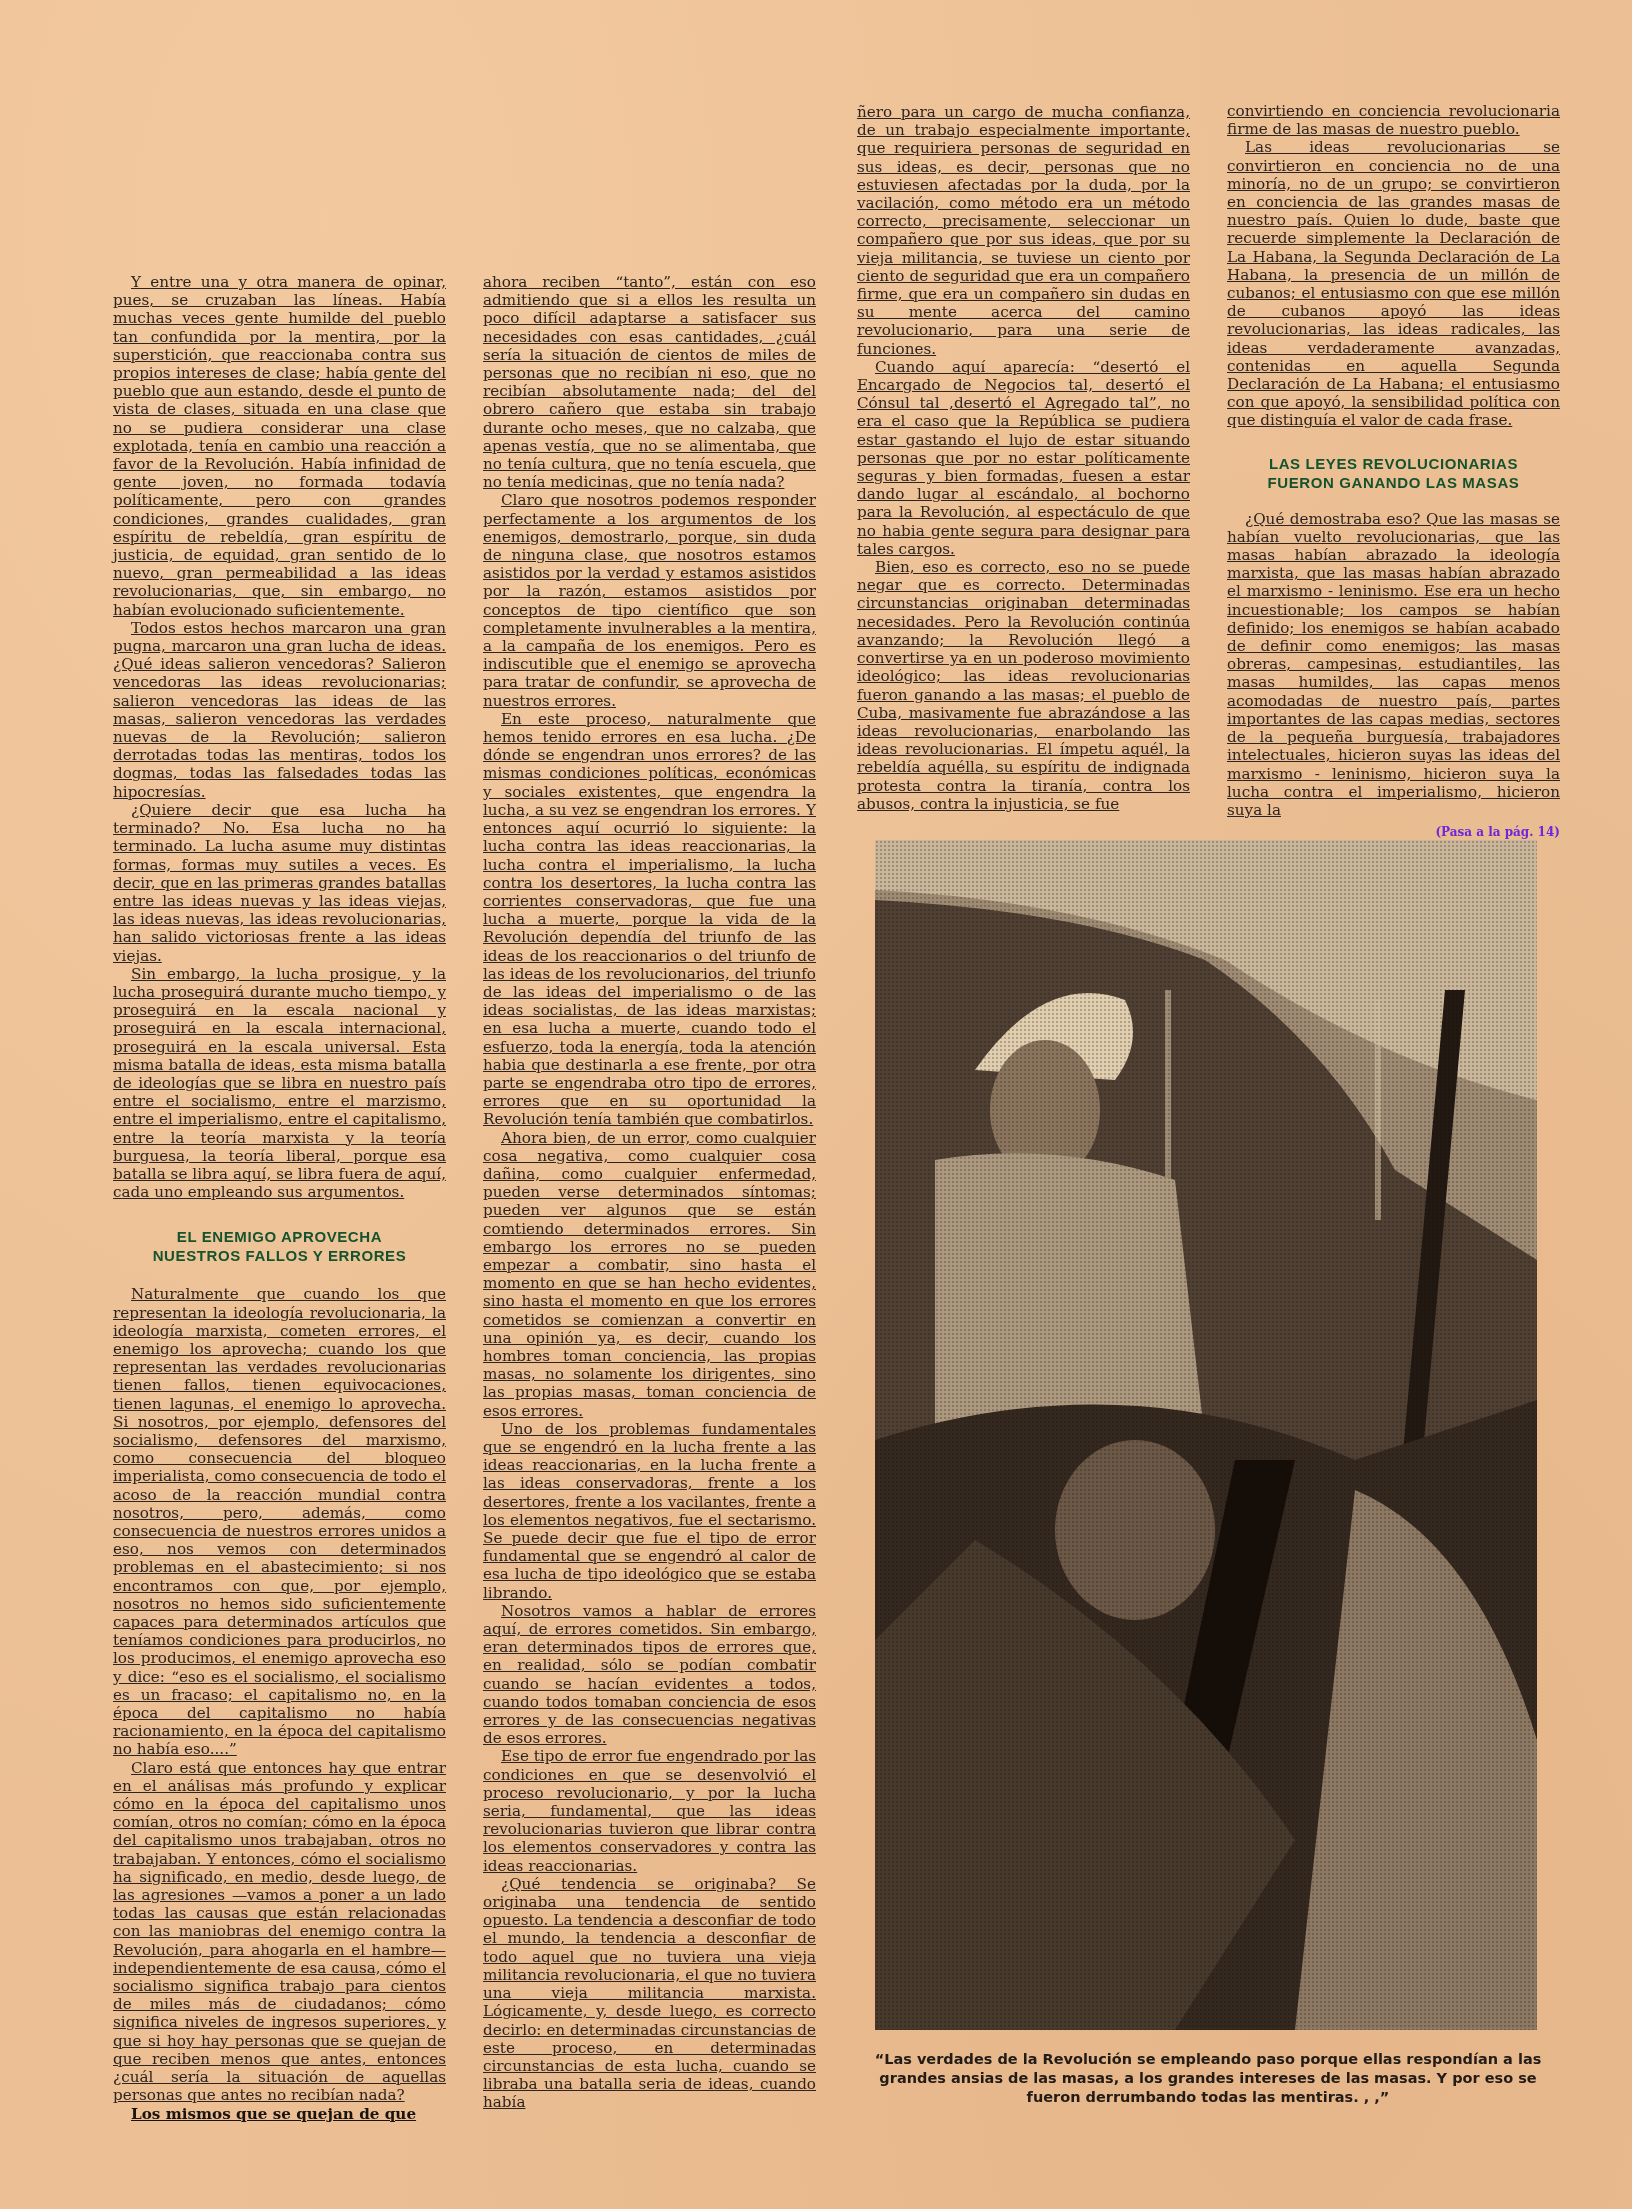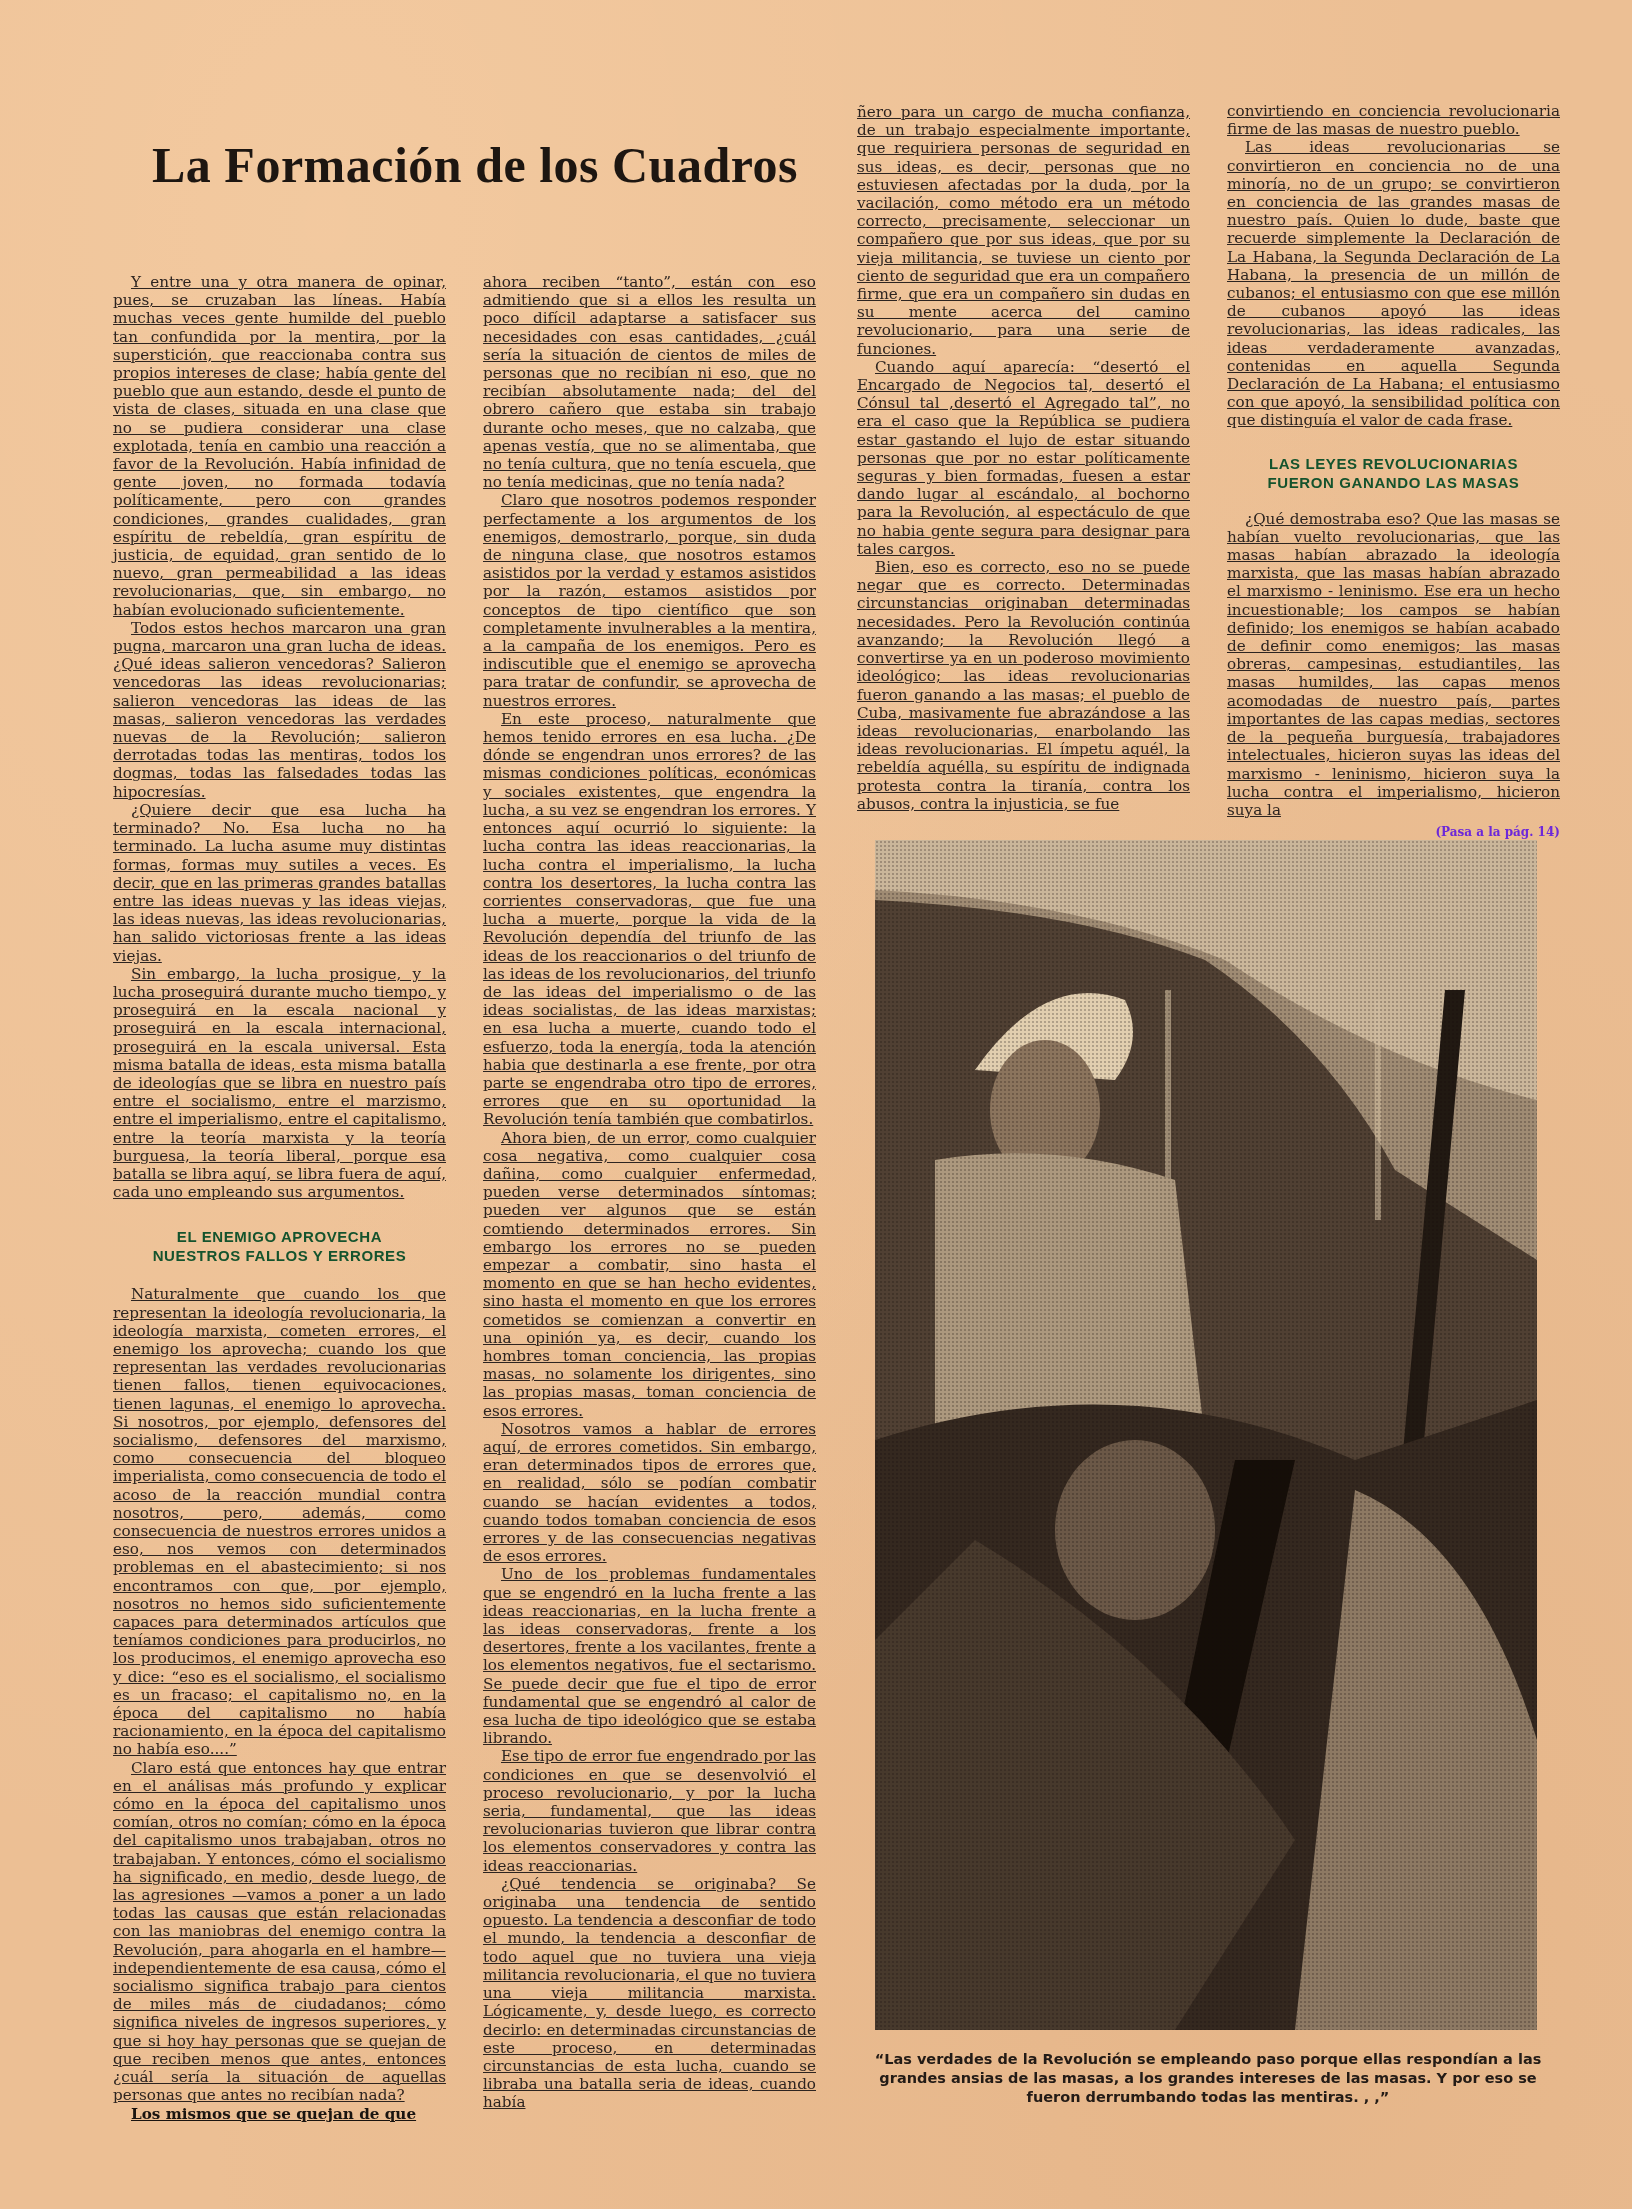--- a/index.html
+++ b/index.html
@@ -48,21 +48,21 @@
   .caption {
     position: absolute; left: 858px; top: 2050px; width: 700px;
     text-align: center; font-family: "DejaVu Sans", sans-serif;
     font-size: 14.5px; line-height: 19px; font-weight: bold; color: #231b16;
   }
 </style>
 </head>
 <body>
 
 <h1 class="title">
-  <span>La Formación de los Cuadros</span><br>
+  <br>
 </h1>
 
 <div class="col c1">
   <p>Y entre una y otra manera de opinar, pues, se cruzaban las líneas. Había muchas veces gente humilde del pueblo tan confundida por la mentira, por la superstición, que reaccionaba contra sus propios intereses de clase; había gente del pueblo que aun estando, desde el punto de vista de clases, situada en una clase que no se pudiera considerar una clase explotada, tenía en cambio una reacción a favor de la Revolución. Había infinidad de gente joven, no formada todavía políticamente, pero con grandes condiciones, grandes cualidades, gran espíritu de rebeldía, gran espíritu de justicia, de equidad, gran sentido de lo nuevo, gran permeabilidad a las ideas revolucionarias, que, sin embargo, no habían evolucionado suficientemente.</p>
   <p>Todos estos hechos marcaron una gran pugna, marcaron una gran lucha de ideas. ¿Qué ideas salieron vencedoras? Salieron vencedoras las ideas revolucionarias; salieron vencedoras las ideas de las masas, salieron vencedoras las verdades nuevas de la Revolución; salieron derrotadas todas las mentiras, todos los dogmas, todas las falsedades todas las hipocresías.</p>
   <p>¿Quiere decir que esa lucha ha terminado? No. Esa lucha no ha terminado. La lucha asume muy distintas formas, formas muy sutiles a veces. Es decir, que en las primeras grandes batallas entre las ideas nuevas y las ideas viejas, las ideas nuevas, las ideas revolucionarias, han salido victoriosas frente a las ideas viejas.</p>
   <p>Sin embargo, la lucha prosigue, y la lucha proseguirá durante mucho tiempo, y proseguirá en la escala nacional y proseguirá en la escala internacional, proseguirá en la escala universal. Esta misma batalla de ideas, esta misma batalla de ideologías que se libra en nuestro país entre el socialismo, entre el marzismo, entre el imperialismo, entre el capitalismo, entre la teoría marxista y la teoría burguesa, la teoría liberal, porque esa batalla se libra aquí, se libra fuera de aquí, cada uno empleando sus argumentos.</p>
   <div class="subhead">
     <span>EL ENEMIGO APROVECHA</span><br>
     <span>NUESTROS FALLOS Y ERRORES</span>
@@ -70,22 +70,22 @@
   <p>Naturalmente que cuando los que representan la ideología revolucionaria, la ideología marxista, cometen errores, el enemigo los aprovecha; cuando los que representan las verdades revolucionarias tienen fallos, tienen equivocaciones, tienen lagunas, el enemigo lo aprovecha. Si nosotros, por ejemplo, defensores del socialismo, defensores del marxismo, como consecuencia del bloqueo imperialista, como consecuencia de todo el acoso de la reacción mundial contra nosotros, pero, además, como consecuencia de nuestros errores unidos a eso, nos vemos con determinados problemas en el abastecimiento; si nos encontramos con que, por ejemplo, nosotros no hemos sido suficientemente capaces para determinados artículos que teníamos condiciones para producirlos, no los producimos, el enemigo aprovecha eso y dice: “eso es el socialismo, el socialismo es un fracaso; el capitalismo no, en la época del capitalismo no había racionamiento, en la época del capitalismo no había eso....”</p>
   <p>Claro está que entonces hay que entrar en el análisas más profundo y explicar cómo en la época del capitalismo unos comían, otros no comían; cómo en la época del capitalismo unos trabajaban, otros no trabajaban. Y entonces, cómo el socialismo ha significado, en medio, desde luego, de las agresiones —vamos a poner a un lado todas las causas que están relacionadas con las maniobras del enemigo contra la Revolución, para ahogarla en el hambre— independientemente de esa causa, cómo el socialismo significa trabajo para cientos de miles más de ciudadanos; cómo significa niveles de ingresos superiores, y que si hoy hay personas que se quejan de que reciben menos que antes, entonces ¿cuál sería la situación de aquellas personas que antes no recibían nada?</p>
   <p class="bold-tail">Los mismos que se quejan de que</p>
 </div>
 
 <div class="col c2">
   <p style="text-indent:0">ahora reciben “tanto”, están con eso admitiendo que si a ellos les resulta un poco difícil adaptarse a satisfacer sus necesidades con esas cantidades, ¿cuál sería la situación de cientos de miles de personas que no recibían ni eso, que no recibían absolutamente nada; del del obrero cañero que estaba sin trabajo durante ocho meses, que no calzaba, que apenas vestía, que no se alimentaba, que no tenía cultura, que no tenía escuela, que no tenía medicinas, que no tenía nada?</p>
   <p>Claro que nosotros podemos responder perfectamente a los argumentos de los enemigos, demostrarlo, porque, sin duda de ninguna clase, que nosotros estamos asistidos por la verdad y estamos asistidos por la razón, estamos asistidos por conceptos de tipo científico que son completamente invulnerables a la mentira, a la campaña de los enemigos. Pero es indiscutible que el enemigo se aprovecha para tratar de confundir, se aprovecha de nuestros errores.</p>
   <p>En este proceso, naturalmente que hemos tenido errores en esa lucha. ¿De dónde se engendran unos errores? de las mismas condiciones políticas, económicas y sociales existentes, que engendra la lucha, a su vez se engendran los errores. Y entonces aquí ocurrió lo siguiente: la lucha contra las ideas reaccionarias, la lucha contra el imperialismo, la lucha contra los desertores, la lucha contra las corrientes conservadoras, que fue una lucha a muerte, porque la vida de la Revolución dependía del triunfo de las ideas de los reaccionarios o del triunfo de las ideas de los revolucionarios, del triunfo de las ideas del imperialismo o de las ideas socialistas, de las ideas marxistas; en esa lucha a muerte, cuando todo el esfuerzo, toda la energía, toda la atención habia que destinarla a ese frente, por otra parte se engendraba otro tipo de errores, errores que en su oportunidad la Revolución tenía también que combatirlos.</p>
   <p>Ahora bien, de un error, como cualquier cosa negativa, como cualquier cosa dañina, como cualquier enfermedad, pueden verse determinados síntomas; pueden ver algunos que se están comtiendo determinados errores. Sin embargo los errores no se pueden empezar a combatir, sino hasta el momento en que se han hecho evidentes, sino hasta el momento en que los errores cometidos se comienzan a convertir en una opinión ya, es decir, cuando los hombres toman conciencia, las propias masas, no solamente los dirigentes, sino las propias masas, toman conciencia de esos errores.</p>
+  <p>Uno de los problemas fundamentales que se engendró en la lucha frente a las ideas reaccionarias, en la lucha frente a las ideas conservadoras, frente a los desertores, frente a los vacilantes, frente a los elementos negativos, fue el sectarismo. Se puede decir que fue el tipo de error fundamental que se engendró al calor de esa lucha de tipo ideológico que se estaba librando.</p>
   <p>Nosotros vamos a hablar de errores aquí, de errores cometidos. Sin embargo, eran determinados tipos de errores que, en realidad, sólo se podían combatir cuando se hacían evidentes a todos, cuando todos tomaban conciencia de esos errores y de las consecuencias negativas de esos errores.</p>
-  <p>Uno de los problemas fundamentales que se engendró en la lucha frente a las ideas reaccionarias, en la lucha frente a las ideas conservadoras, frente a los desertores, frente a los vacilantes, frente a los elementos negativos, fue el sectarismo. Se puede decir que fue el tipo de error fundamental que se engendró al calor de esa lucha de tipo ideológico que se estaba librando.</p>
   <p>Ese tipo de error fue engendrado por las condiciones en que se desenvolvió el proceso revolucionario, y por la lucha seria, fundamental, que las ideas revolucionarias tuvieron que librar contra los elementos conservadores y contra las ideas reaccionarias.</p>
   <p>¿Qué tendencia se originaba? Se originaba una tendencia de sentido opuesto. La tendencia a desconfiar de todo el mundo, la tendencia a desconfiar de todo aquel que no tuviera una vieja militancia revolucionaria, el que no tuviera una vieja militancia marxista. Lógicamente, y, desde luego, es correcto decirlo: en determinadas circunstancias de este proceso, en determinadas circunstancias de esta lucha, cuando se libraba una batalla seria de ideas, cuando había</p>
 </div>
 
 <div class="col c3">
   <p style="text-indent:0">ñero para un cargo de mucha confianza, de un trabajo especialmente importante, que requiriera personas de seguridad en sus ideas, es decir, personas que no estuviesen afectadas por la duda, por la vacilación, como método era un método correcto, precisamente, seleccionar un compañero que por sus ideas, que por su vieja militancia, se tuviese un ciento por ciento de seguridad que era un compañero firme, que era un compañero sin dudas en su mente acerca del camino revolucionario, para una serie de funciones.</p>
   <p>Cuando aquí aparecía: “desertó el Encargado de Negocios tal, desertó el Cónsul tal ,desertó el Agregado tal”, no era el caso que la República se pudiera estar gastando el lujo de estar situando personas que por no estar políticamente seguras y bien formadas, fuesen a estar dando lugar al escándalo, al bochorno para la Revolución, al espectáculo de que no habia gente segura para designar para tales cargos.</p>
   <p>Bien, eso es correcto, eso no se puede negar que es correcto. Determinadas circunstancias originaban determinadas necesidades. Pero la Revolución continúa avanzando; la Revolución llegó a convertirse ya en un poderoso movimiento ideológico; las ideas revolucionarias fueron ganando a las masas; el pueblo de Cuba, masivamente fue abrazándose a las ideas revolucionarias, enarbolando las ideas revolucionarias. El ímpetu aquél, la rebeldía aquélla, su espíritu de indignada protesta contra la tiranía, contra los abusos, contra la injusticia, se fue</p>
 </div>
 

